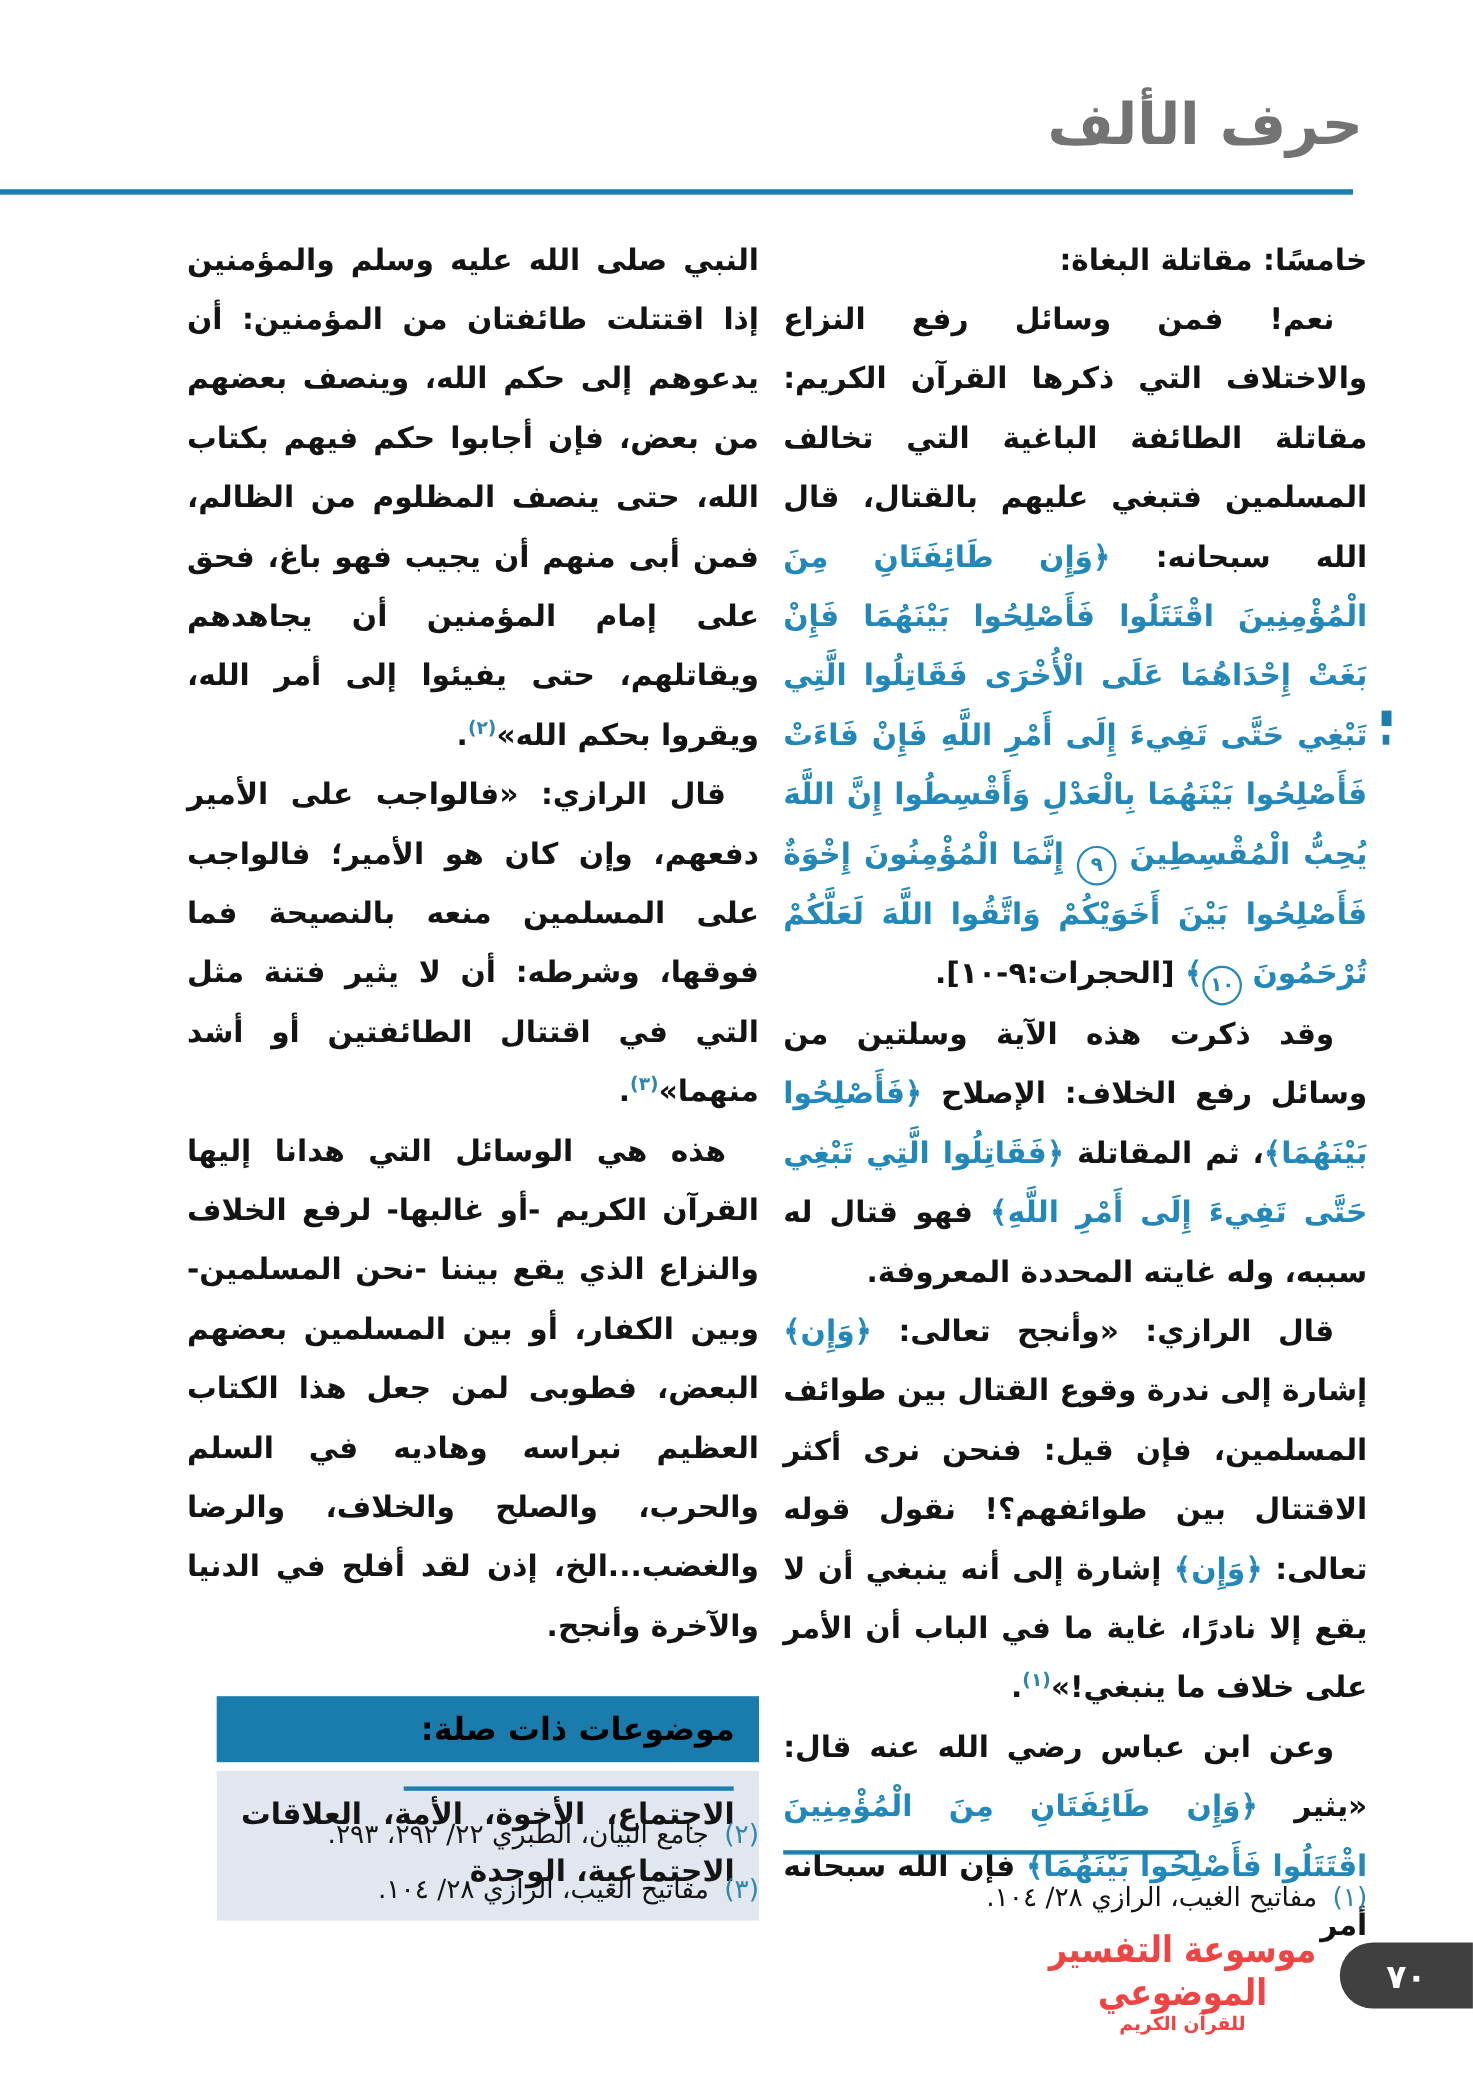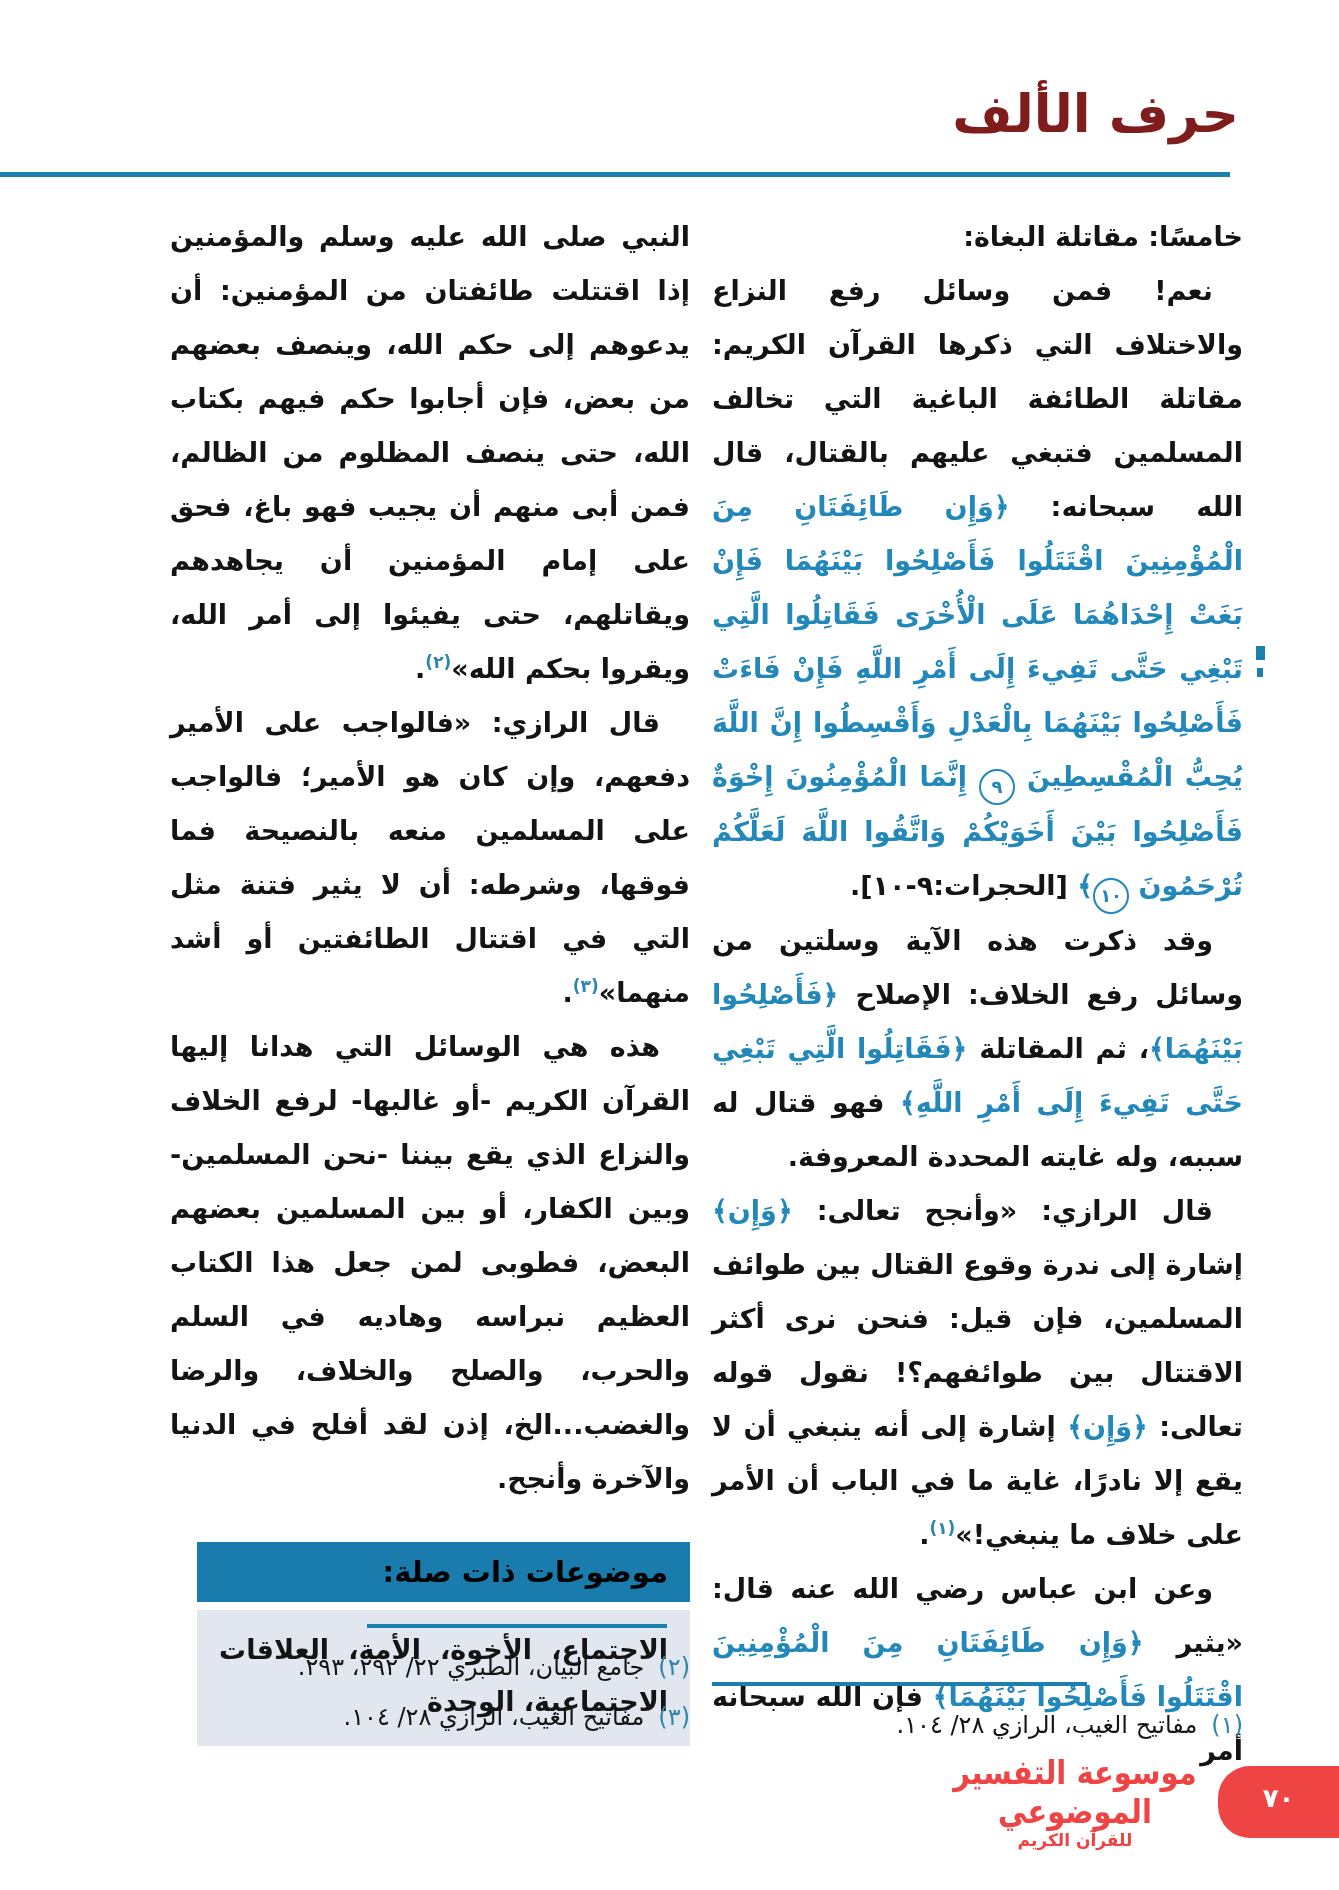--- a/index.html
+++ b/index.html
@@ -8,21 +8,21 @@
     position:relative;
     background:#ffffff;
     font-family:"DejaVu Sans", sans-serif;
     direction:rtl;
     overflow:hidden;
     color:#141414;
   }
   
   .chapter-title {
     position:absolute; top:84px; right:100px;
-    font-size:52px; font-weight:700; color:#7f1d1d;
+    font-size:52px; font-weight:700; color:#737373;
     letter-spacing:-1px;
   }
   .header-rule {
     position:absolute; top:172px; left:0;
     width:1230px; height:5px; background:#1d7fad;
   }
   
   .col {
     position:absolute; top:210px;
     text-align:justify;
@@ -71,23 +71,23 @@
   .fn-num { color:#2e86ab; margin-left:14px; }
   
   .brand-logo {
     position:absolute; top:1758px; left:930px; width:290px;
     text-align:center; color:#ef4444; font-weight:700;
   }
   .brand-logo .l1 { font-size:29px; letter-spacing:-1px; transform:scaleY(1.15); }
   .brand-logo .l2 { font-size:17px; margin-top:4px;text-align:center; }
   .page-badge {
     position:absolute; top:1766px; right:0;
-    width:121px; height:72px;
-    background:#ef4444; border-radius:32px 0 0 32px;
-    color:#ffffff; font-size:26px; line-height:64px;
+    width:121px; height:60px;
+    background:#404040; border-radius:32px 0 0 32px;
+    color:#ffffff; font-size:30px; line-height:64px;
     text-align:center; font-weight:700;
   }
   
   .margin-mark-a { position:absolute; left:1256px; top:646px; width:9px;  height:14px; background:#1d7fad; }
   .margin-mark-b { position:absolute; left:1257px; top:668px; width:6px;  height:9px;  background:#1d7fad; }
 </style>
 </head>
 <body>
 
 <div class="chapter-title">حرف الألف</div>

